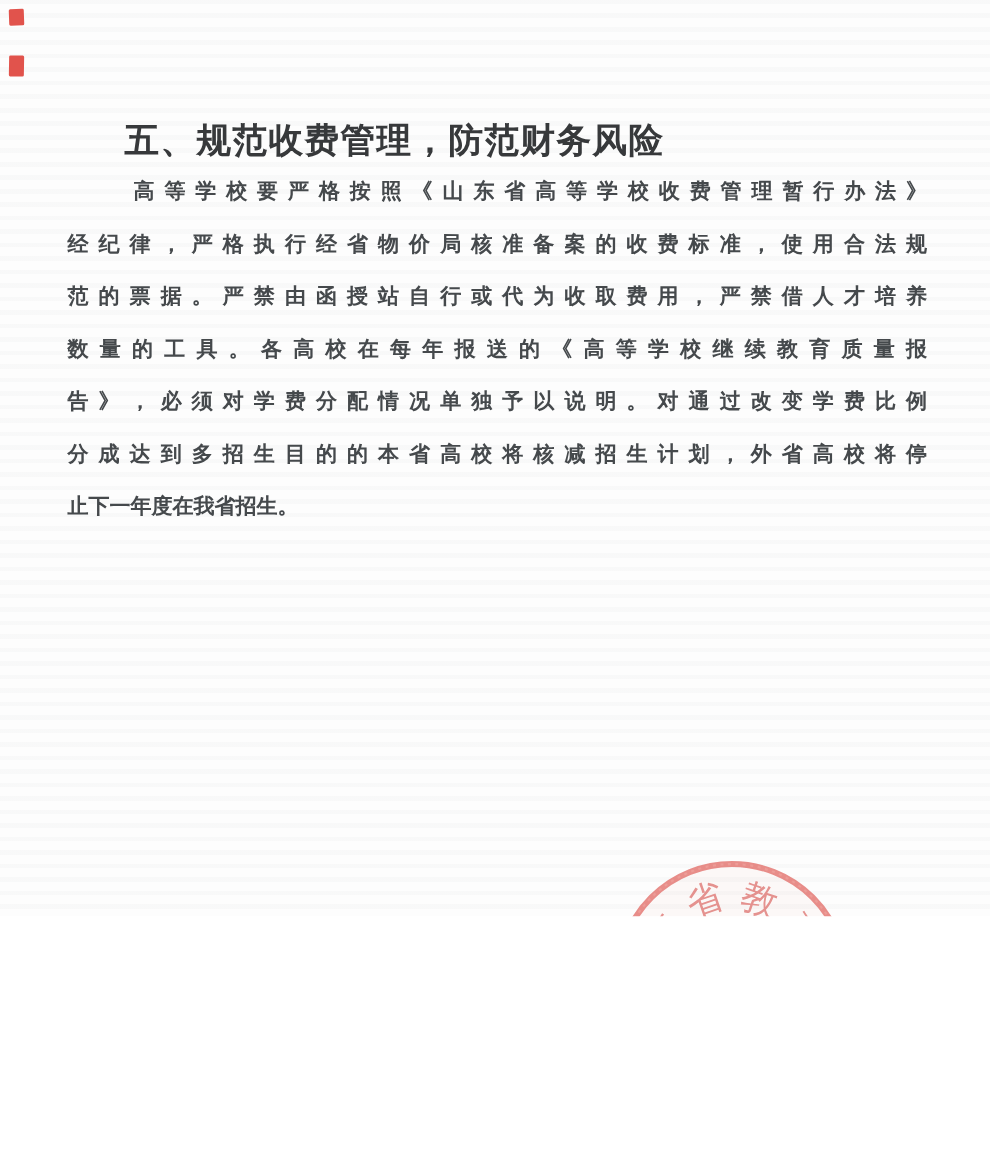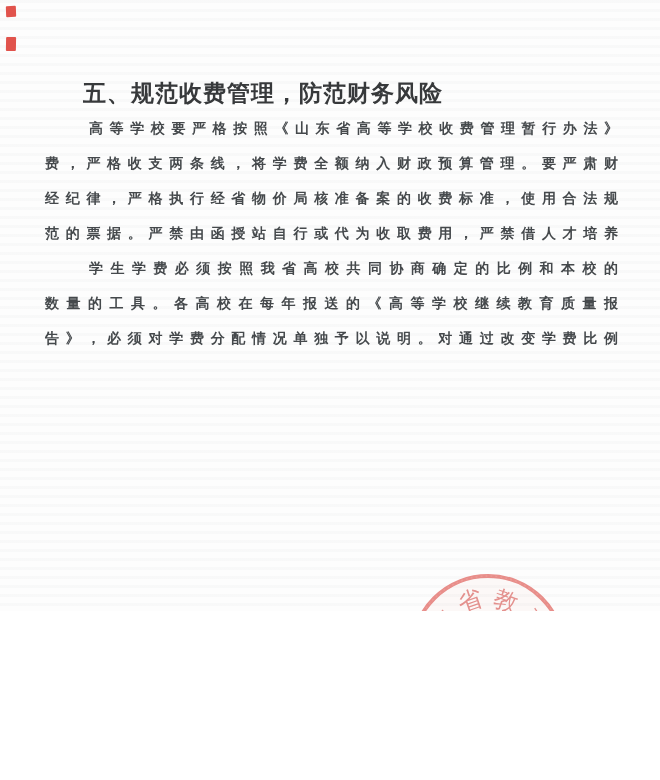--- a/index.html
+++ b/index.html
@@ -65,27 +65,27 @@
 
 <div class="page">
 
   <div class="artifact a1"></div>
   <div class="artifact a2"></div>
 
   <div class="doc">
     <div class="heading">五、规范收费管理，防范财务风险</div>
 
     <div class="line indent">高等学校要严格按照《山东省高等学校收费管理暂行办法》</div>
-    <div class="line">费，严格收支两条线，将学费全额纳入财政预算管理。要严肃财</div>
     <div class="line">经纪律，严格执行经省物价局核准备案的收费标准，使用合法规</div>
     <div class="line">范的票据。严禁由函授站自行或代为收取费用，严禁借人才培养</div>
 
-    <div class="line indent">学生学费必须按照我省高校共同协商确定的比例和本校的</div>
     <div class="line">数量的工具。各高校在每年报送的《高等学校继续教育质量报</div>
     <div class="line">告》，必须对学费分配情况单独予以说明。对通过改变学费比例</div>
+    <div class="line">分成达到多招生目的的本省高校将核减招生计划，外省高校将停</div>
+    <div class="line last">止下一年度在我省招生。</div>
   </div>
 
   <svg class="seal" viewBox="0 0 200 172" xmlns="http://www.w3.org/2000/svg">
 
     <circle cx="88" cy="86" r="76" fill="rgba(238,150,145,0.05)" stroke="#e26f6a" stroke-width="4" opacity="0.85"></circle>
     <circle cx="88" cy="86" r="76" fill="none" stroke="#f0a19c" stroke-width="1.5" opacity="0.5" stroke-dasharray="2 3"></circle>
 
     <polygon points="88,56 95.1,76.3 116.6,76.7 99.5,89.7 105.8,110.2 88,98 70.2,110.2 76.5,89.7 59.4,76.7 80.9,76.3" fill="#e4837e" opacity="0.8" stroke="#dd6b66" stroke-width="1"></polygon>
 
     <text x="34" y="91" font-size="24" text-anchor="middle" dominant-baseline="central" transform="rotate(-95 34 91)" opacity="0.85">山</text>

